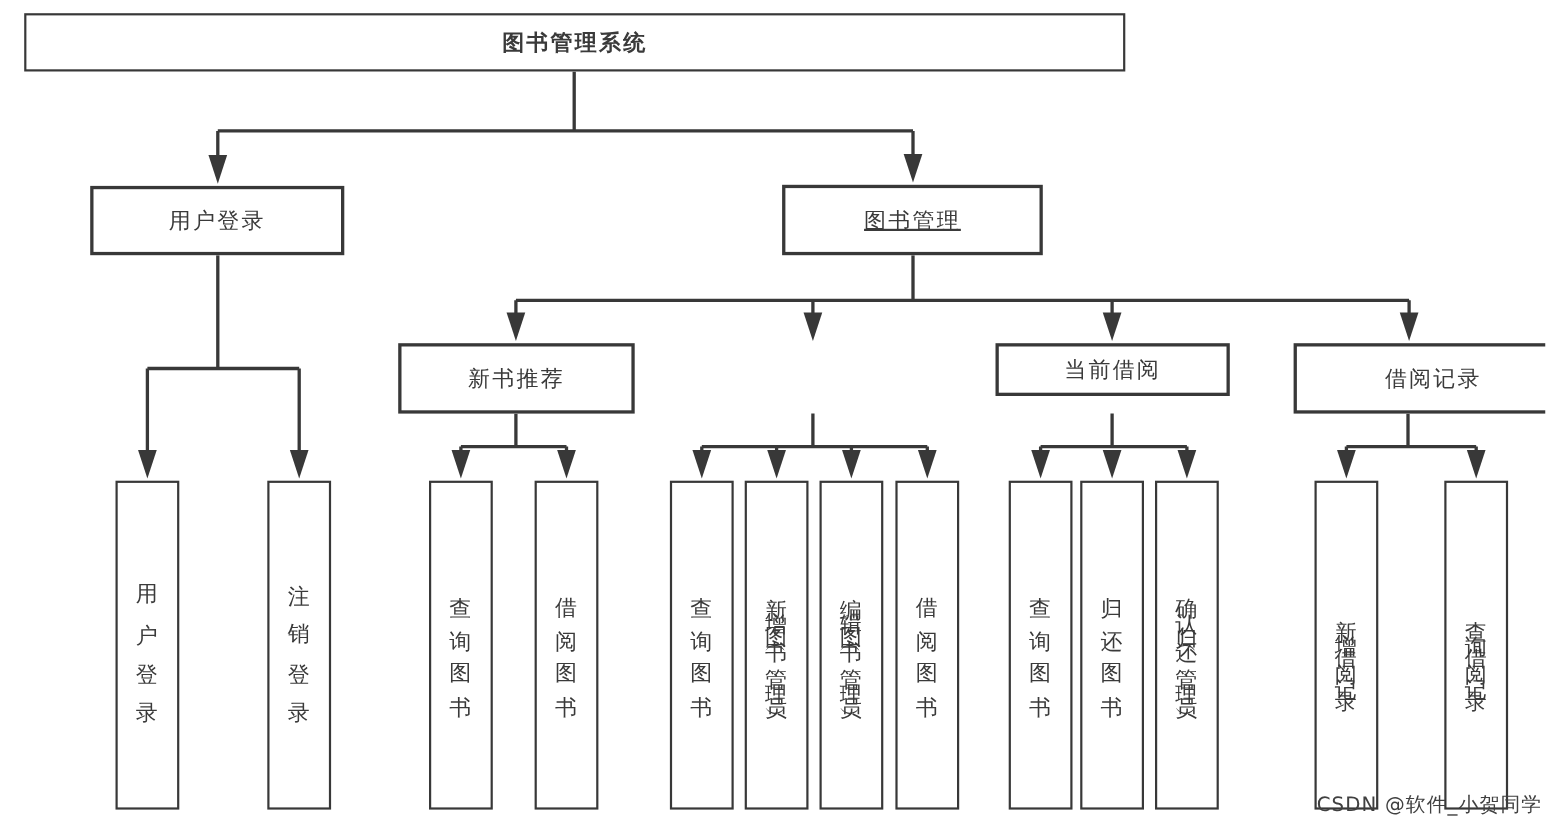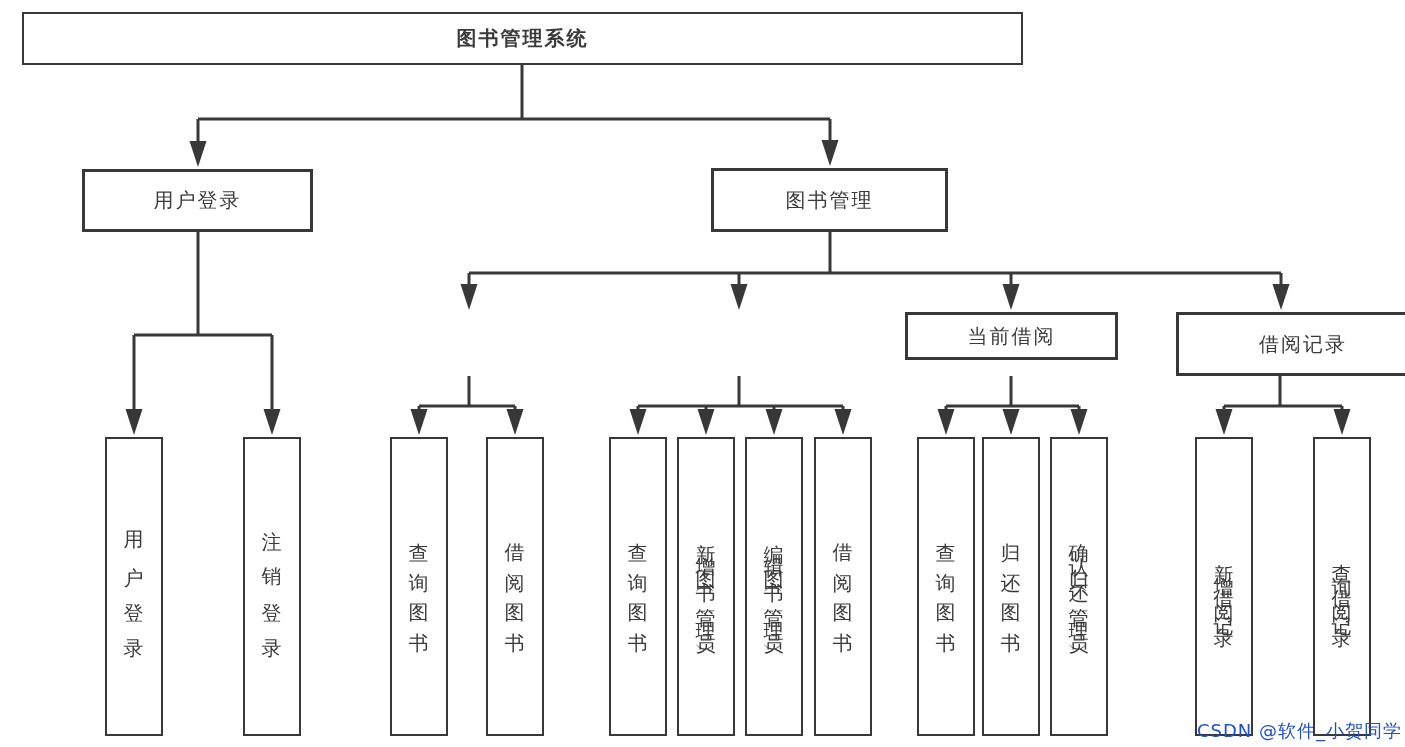--- a/index.html
+++ b/index.html
@@ -20,21 +20,21 @@
   .leaf {
     border-width:2.5px;
     writing-mode:vertical-rl; text-orientation:mixed;
     white-space:normal; line-height:1;
   }
   .ls-xl { letter-spacing:36px; }
   .ls-lg { letter-spacing:30px; }
   .ls-sm { letter-spacing:13px; }
   .watermark {
     position:absolute; right:3px; bottom:4px;
-    font-size:18px; color:#1d4ed8; letter-spacing:1px;
+    font-size:18px; color:#404040; letter-spacing:1px;
     z-index:3; white-space:nowrap;text-align:right;
   }
 </style>
 </head>
 <body>
 
 <div class="stage">
 
   <svg class="connectors" width="1405" height="747" viewBox="0 0 1405 747" xmlns="http://www.w3.org/2000/svg">
     <g stroke="#383838" stroke-width="3" fill="none">
@@ -72,22 +72,23 @@
       <polygon points="1002.5,409 1019.5,409 1011,435"></polygon>
       <polygon points="1070.5,409 1087.5,409 1079,435"></polygon>
       <polygon points="1215.5,409 1232.5,409 1224,435"></polygon>
       <polygon points="1333.5,409 1350.5,409 1342,435"></polygon>
     </g>
   </svg>
 
   <div class="box root" style="left:22px; top:12px; width:1001px; height:53px;">图书管理系统</div>
 
   <div class="box" style="left:82px; top:169px; width:231px; height:63px;">用户登录</div>
-  <div class="box" style="left:711px; top:168px; width:237px; height:64px;">图书管理</div>
+  <div class="box" style="left:711px; top:168px; width:237px; height:64px;text-decoration:underline;">图书管理</div>
 
+  <div class="box" style="left:362px; top:312px; width:215px; height:64px;">新书推荐</div>
   <div class="box" style="left:905px; top:312px; width:213px; height:48px;">当前借阅</div>
   <div class="box" style="left:1160px; top:312px; width:254px; height:64px;margin-left:16px;">借阅记录</div>
 
   <div class="box leaf ls-xl" style="left:105px; top:437px; width:58px; height:299px;">用户登录</div>
   <div class="box leaf ls-xl" style="left:243px; top:437px; width:58px; height:299px;">注销登录</div>
 
   <div class="box leaf ls-lg" style="left:390px; top:437px; width:58px; height:299px;">查询图书</div>
   <div class="box leaf ls-lg" style="left:486px; top:437px; width:58px; height:299px;">借阅图书</div>
 
   <div class="box leaf ls-lg" style="left:609px; top:437px; width:58px; height:299px;">查询图书</div>

